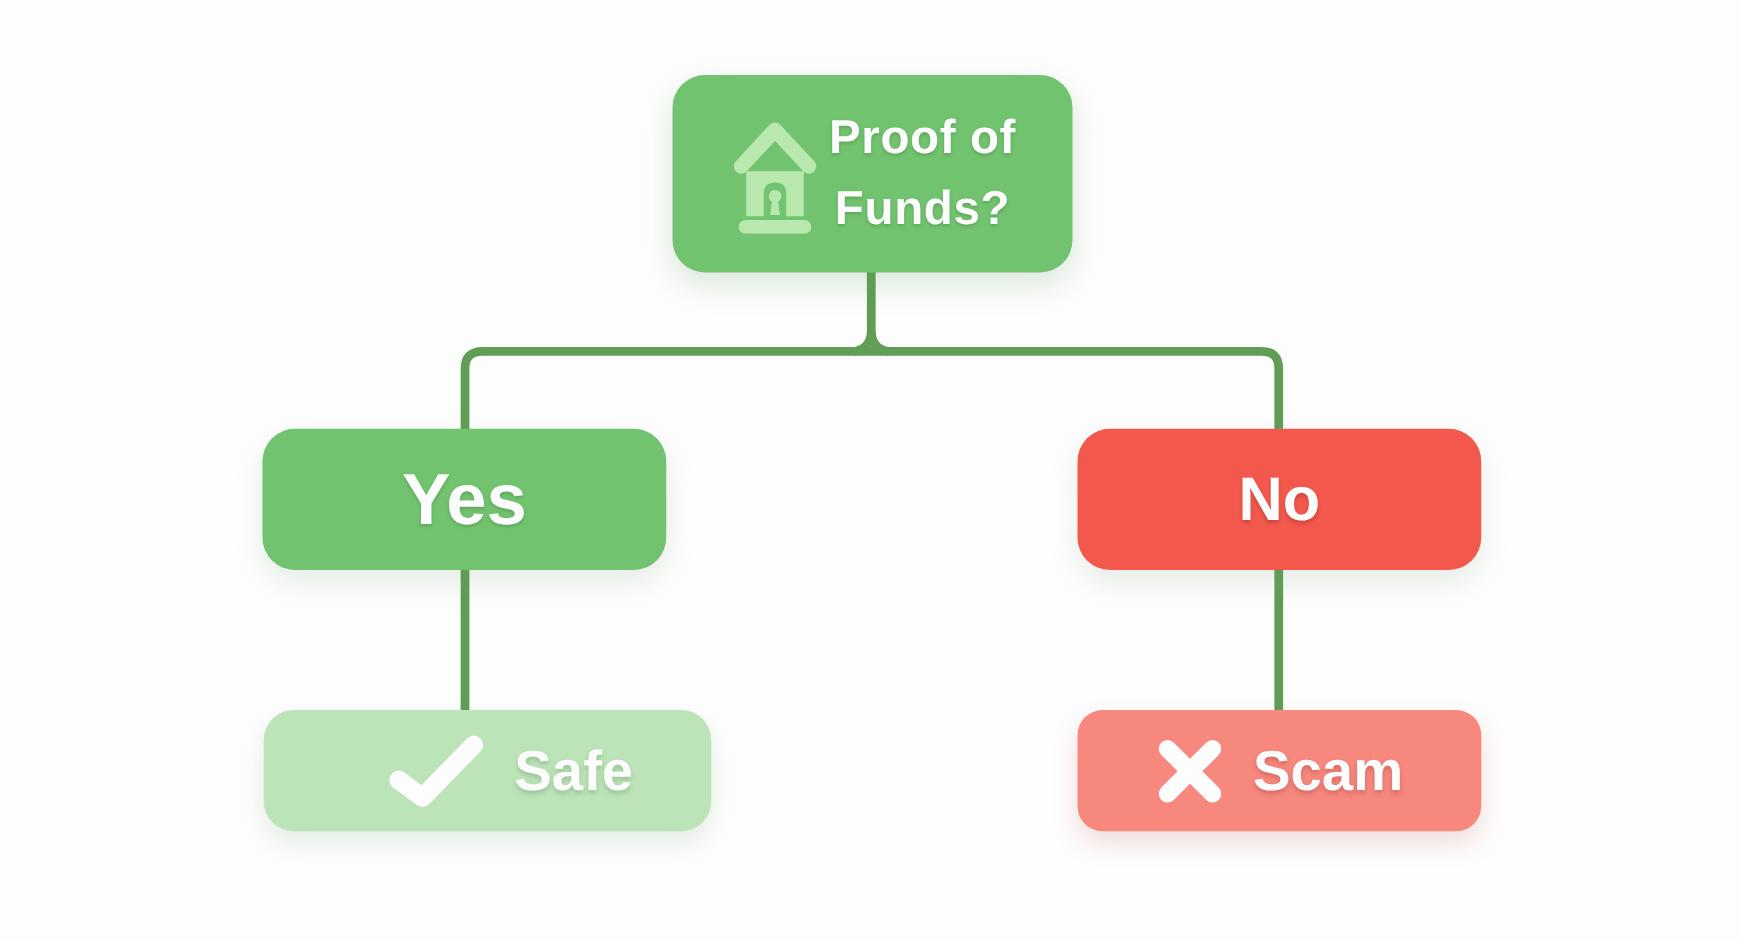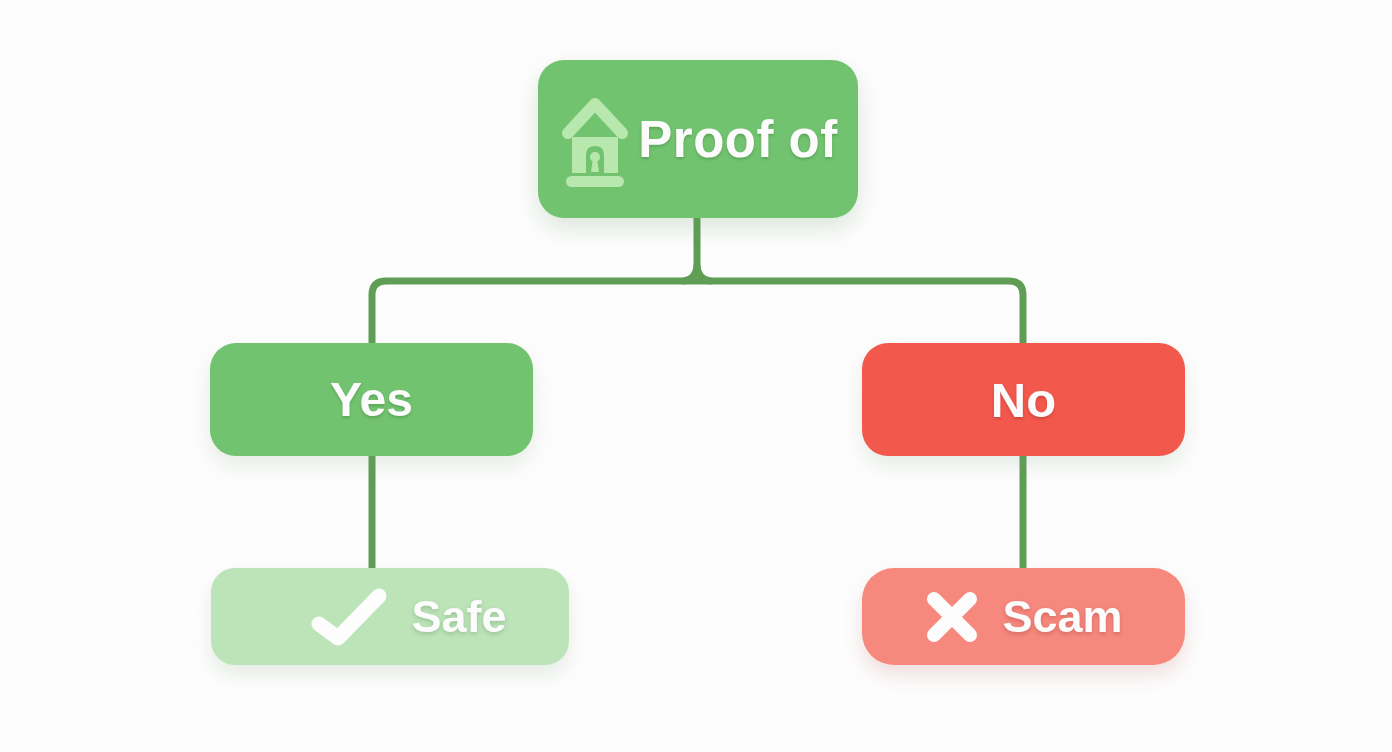--- a/index.html
+++ b/index.html
@@ -18,46 +18,46 @@
     color:#fcfcfc;font-weight:700;
     box-shadow:0 10px 22px rgba(110,150,110,0.16);
   }
   .node-root{
     left:538px;top:60px;width:320px;height:158px;
     background:#72c36f;
     box-shadow:0 10px 24px rgba(100,150,100,0.22);
   }
   .root-inner{display:flex;align-items:center;gap:6px;padding:0 14px;}
   .root-text{
-    text-align:center;font-size:51px;line-height:57px;
+    text-align:center;font-size:38px;line-height:57px;
     text-shadow:0 2px 3px rgba(40,90,40,0.28);
     letter-spacing:0.5px;
   }
   .root-text span{display:block;}
   .node-yes{
     left:210px;top:343px;width:323px;height:113px;
-    background:#72c36f;font-size:48px;
+    background:#72c36f;font-size:58px;
     text-shadow:0 2px 3px rgba(40,90,40,0.28);
   }
   .node-no{
     left:862px;top:343px;width:323px;height:113px;
     background:#f2584c;font-size:49px;
     text-shadow:0 2px 3px rgba(120,30,25,0.28);
     text-align:right;
   }
   .node-safe{
     left:211px;top:568px;width:322px;height:97px;
     background:#bce4b8;font-size:45px;border-radius:24px;
     text-shadow:0 2px 4px rgba(90,130,90,0.35);
     box-shadow:0 10px 20px rgba(120,160,120,0.18);
     padding-left:36px;
   }
   .node-scam{
     left:862px;top:568px;width:323px;height:97px;
-    background:#f6887e;font-size:45px;border-radius:32px;
+    background:#f6887e;font-size:45px;border-radius:20px;
     text-shadow:0 2px 4px rgba(140,40,35,0.30);
     box-shadow:0 10px 20px rgba(190,120,110,0.22);
   }
   .leaf-inner{display:flex;align-items:center;gap:22px;}
   .icon{display:block;}
 </style>
 </head>
 <body>
 
 <div class="canvas">
@@ -81,20 +81,21 @@
       <svg class="icon" width="74" height="96" viewBox="0 0 74 96" xmlns="http://www.w3.org/2000/svg">
         <path d="M10,42 L37,13 L64,42" stroke="#b9e8ae" stroke-width="12" fill="none" stroke-linecap="round" stroke-linejoin="round"></path>
         <path fill-rule="evenodd" fill="#b9e8ae" d="M14,46 h46 v36 h-46 Z
                  M28,82 L28,64 Q28,55 37,55 Q46,55 46,64 L46,82 Z"></path>
         <circle cx="37" cy="66" r="5" fill="#b9e8ae"></circle>
         <path d="M33,81 L35,67 L39,67 L41,81 Z" fill="#b9e8ae"></path>
         <rect x="8" y="85" width="58" height="11" rx="5.5" fill="#b9e8ae"></rect>
       </svg>
       <div class="root-text">
         <span>Proof of</span>
+        <span>Funds?</span>
       </div>
     </div>
   </div>
 
   <div class="node node-yes">
     <span>Yes</span>
   </div>
 
   <div class="node node-no">
     <span>No</span>

